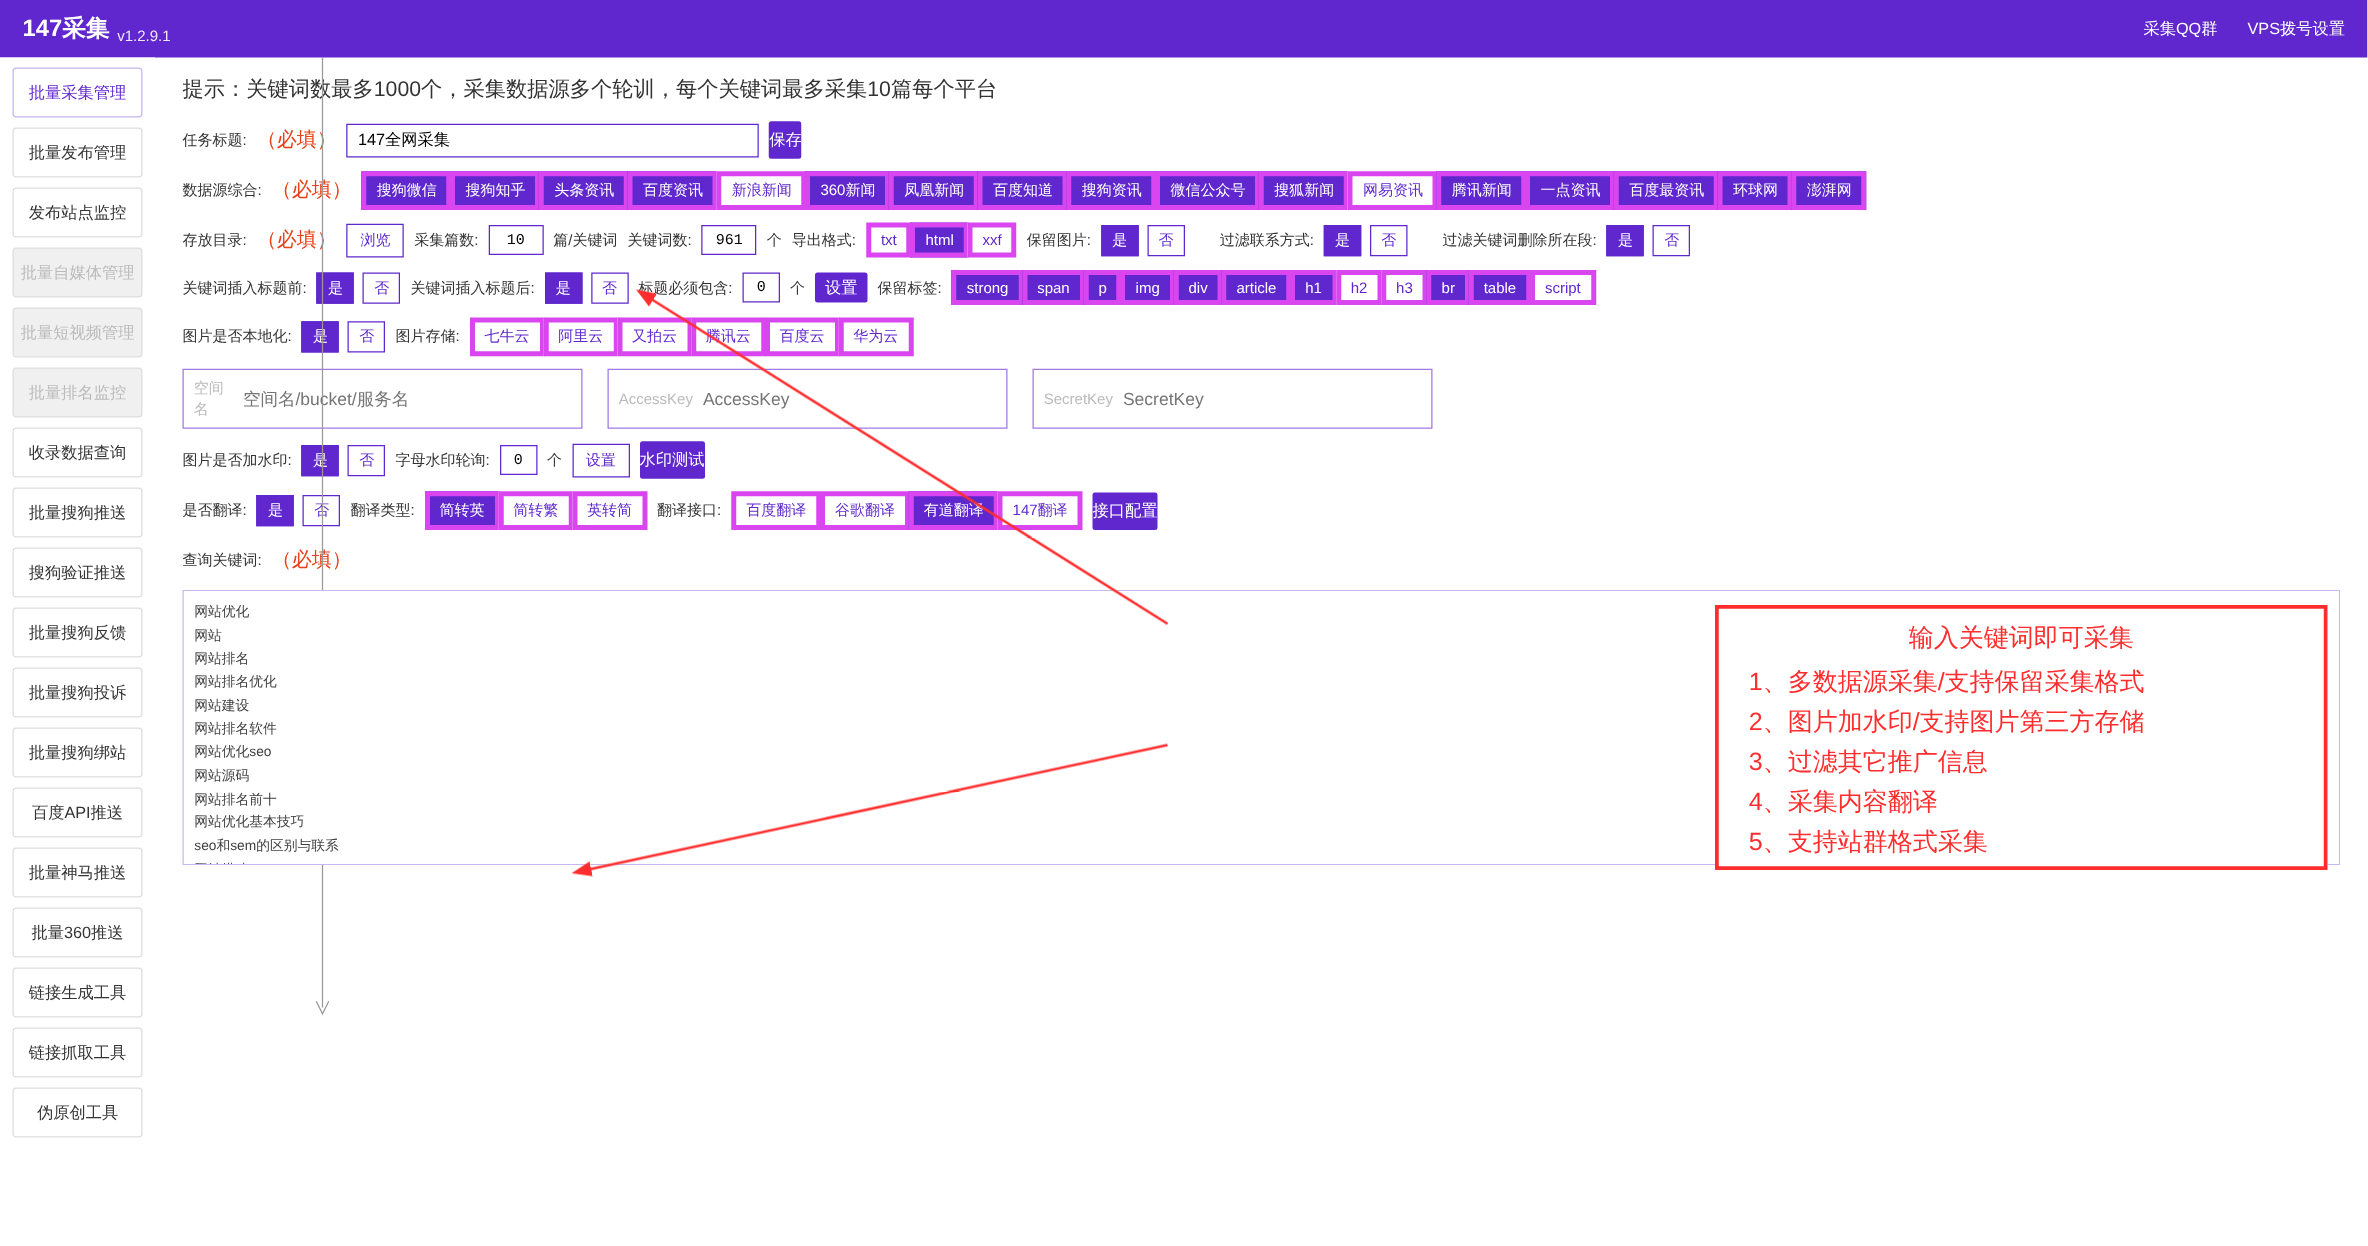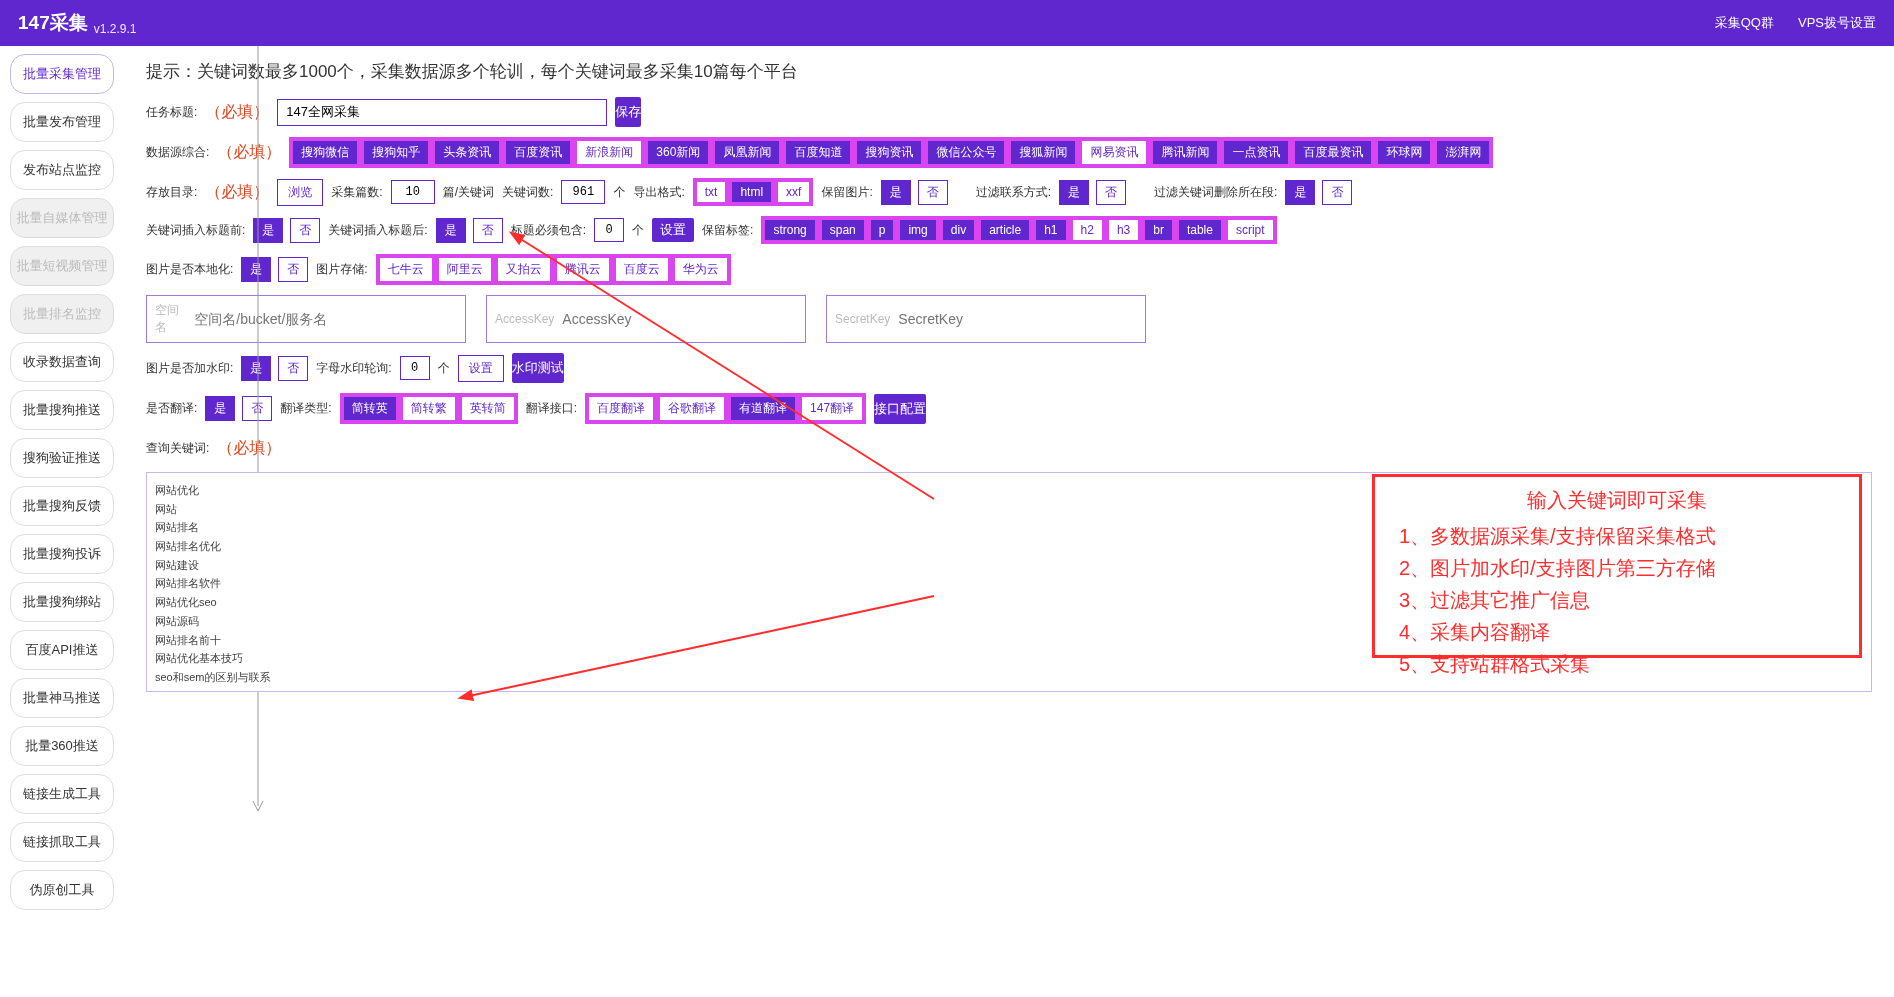--- a/index.html
+++ b/index.html
@@ -5,21 +5,21 @@
 * { box-sizing: border-box; margin: 0; padding: 0; }
 body { font-family: "Microsoft YaHei", Arial, sans-serif; font-size: 12px; background: #fff; color: #333; }
 .header { background: #5f27cd; color: #fff; height: 46px; display: flex; align-items: center; padding: 0 18px; justify-content: space-between; }
 .header-left { display: flex; align-items: flex-end; gap: 6px; }
 .app-title { font-size: 19px; font-weight: bold; }
 .app-version { font-size: 12px; opacity: .9; }
 .header-right { display: flex; gap: 24px; font-size: 13px; }
 .header-right span { cursor: pointer; }
 .layout { display: flex; }
 .sidebar { width: 124px; padding: 8px 10px; display: flex; flex-direction: column; gap: 8px; background: #fff; }
-.sidebar-item { border: 1px solid #ddd; border-radius: 15px; padding: 10px 0; text-align: center; font-size: 13px; cursor: pointer; background: #fff; }
+.sidebar-item { border: 1px solid #ddd; border-radius: 3px; padding: 10px 0; text-align: center; font-size: 13px; cursor: pointer; background: #fff; }
 .sidebar-item.active { color: #5f27cd; border-color: #c5b5ee; }
 .sidebar-item.disabled { background: #f0f0f0; color: #bbb; }
 .main { flex: 1; padding: 14px 22px; overflow: auto; position: relative; }
 .hint { font-size: 17px; color: #333; margin-bottom: 14px; }
 .row { display: flex; align-items: center; gap: 8px; margin-bottom: 10px; flex-wrap: wrap; min-height: 28px; }
 .label { font-size: 12px; color: #333; }
 .required { color: #e84118; font-size: 16px; }
 .txt-input { border: 1px solid #5f27cd; padding: 5px 8px; font-size: 13px; outline: none; }
 .txt-input.wide { width: 330px; }
 .num-input { border: 1px solid #5f27cd; width: 44px; padding: 4px 4px; font-size: 12px; text-align: center; outline: none; font-family: Liberation Mono, monospace; }
@@ -32,21 +32,21 @@
 .tag + .tag { margin-left: -1px; }
 .yn { border: 1px solid #5f27cd; padding: 3px 8px; font-size: 12px; cursor: pointer; background: #fff; color: #5f27cd; }
 .yn.sel { background: #5f27cd; color: #fff; }
 .yn + .yn { margin-left: -1px; }
 .cloud-row { display: flex; gap: 20px; margin: 10px 0; }
 .cloud-input { flex: 1; max-width: 320px; border: 1px solid #a079e6; padding: 6px 8px; display: flex; align-items: center; gap: 8px; }
 .cloud-input .pl { color: #bbb; font-size: 12px; }
 .cloud-input input { border: none; outline: none; font-size: 14px; width: 100%; color: #888; }
 .kw-textarea { width: 100%; height: 220px; border: 1px solid #c9b8f0; padding: 8px; font-size: 11px; color: #404040; line-height: 1.7; resize: none; outline: none; font-family: inherit; }
 .textarea-wrap { position: relative; }
-.annotation-box { position: absolute; right: 10px; top: 2px; width: 490px; height: 184px; border: 3px solid #ff2d2d; background: #fff; padding: 10px 24px; margin-left: 27px; }
+.annotation-box { position: absolute; right: 10px; top: 12px; width: 490px; height: 212px; border: 3px solid #ff2d2d; background: #fff; padding: 10px 24px; margin-left: 27px; }
 .annotation-title { color: #ff2d2d; font-size: 20px; text-align: center; margin-bottom: 6px; }
 .annotation-line { color: #ff2d2d; font-size: 20px; line-height: 1.6; }
 .down-icon { position: absolute; left: 128px; top: 0; height: 790px; width: 12px; pointer-events: none; }
 .arrow-svg { position: absolute; left: 340px; top: 188px; pointer-events: none; overflow: visible; }
 .arrow-svg2 { position: absolute; left: 340px; top: 490px; pointer-events: none; overflow: visible; }
 </style>
 </head>
 <body>
 
 <div class="header">

